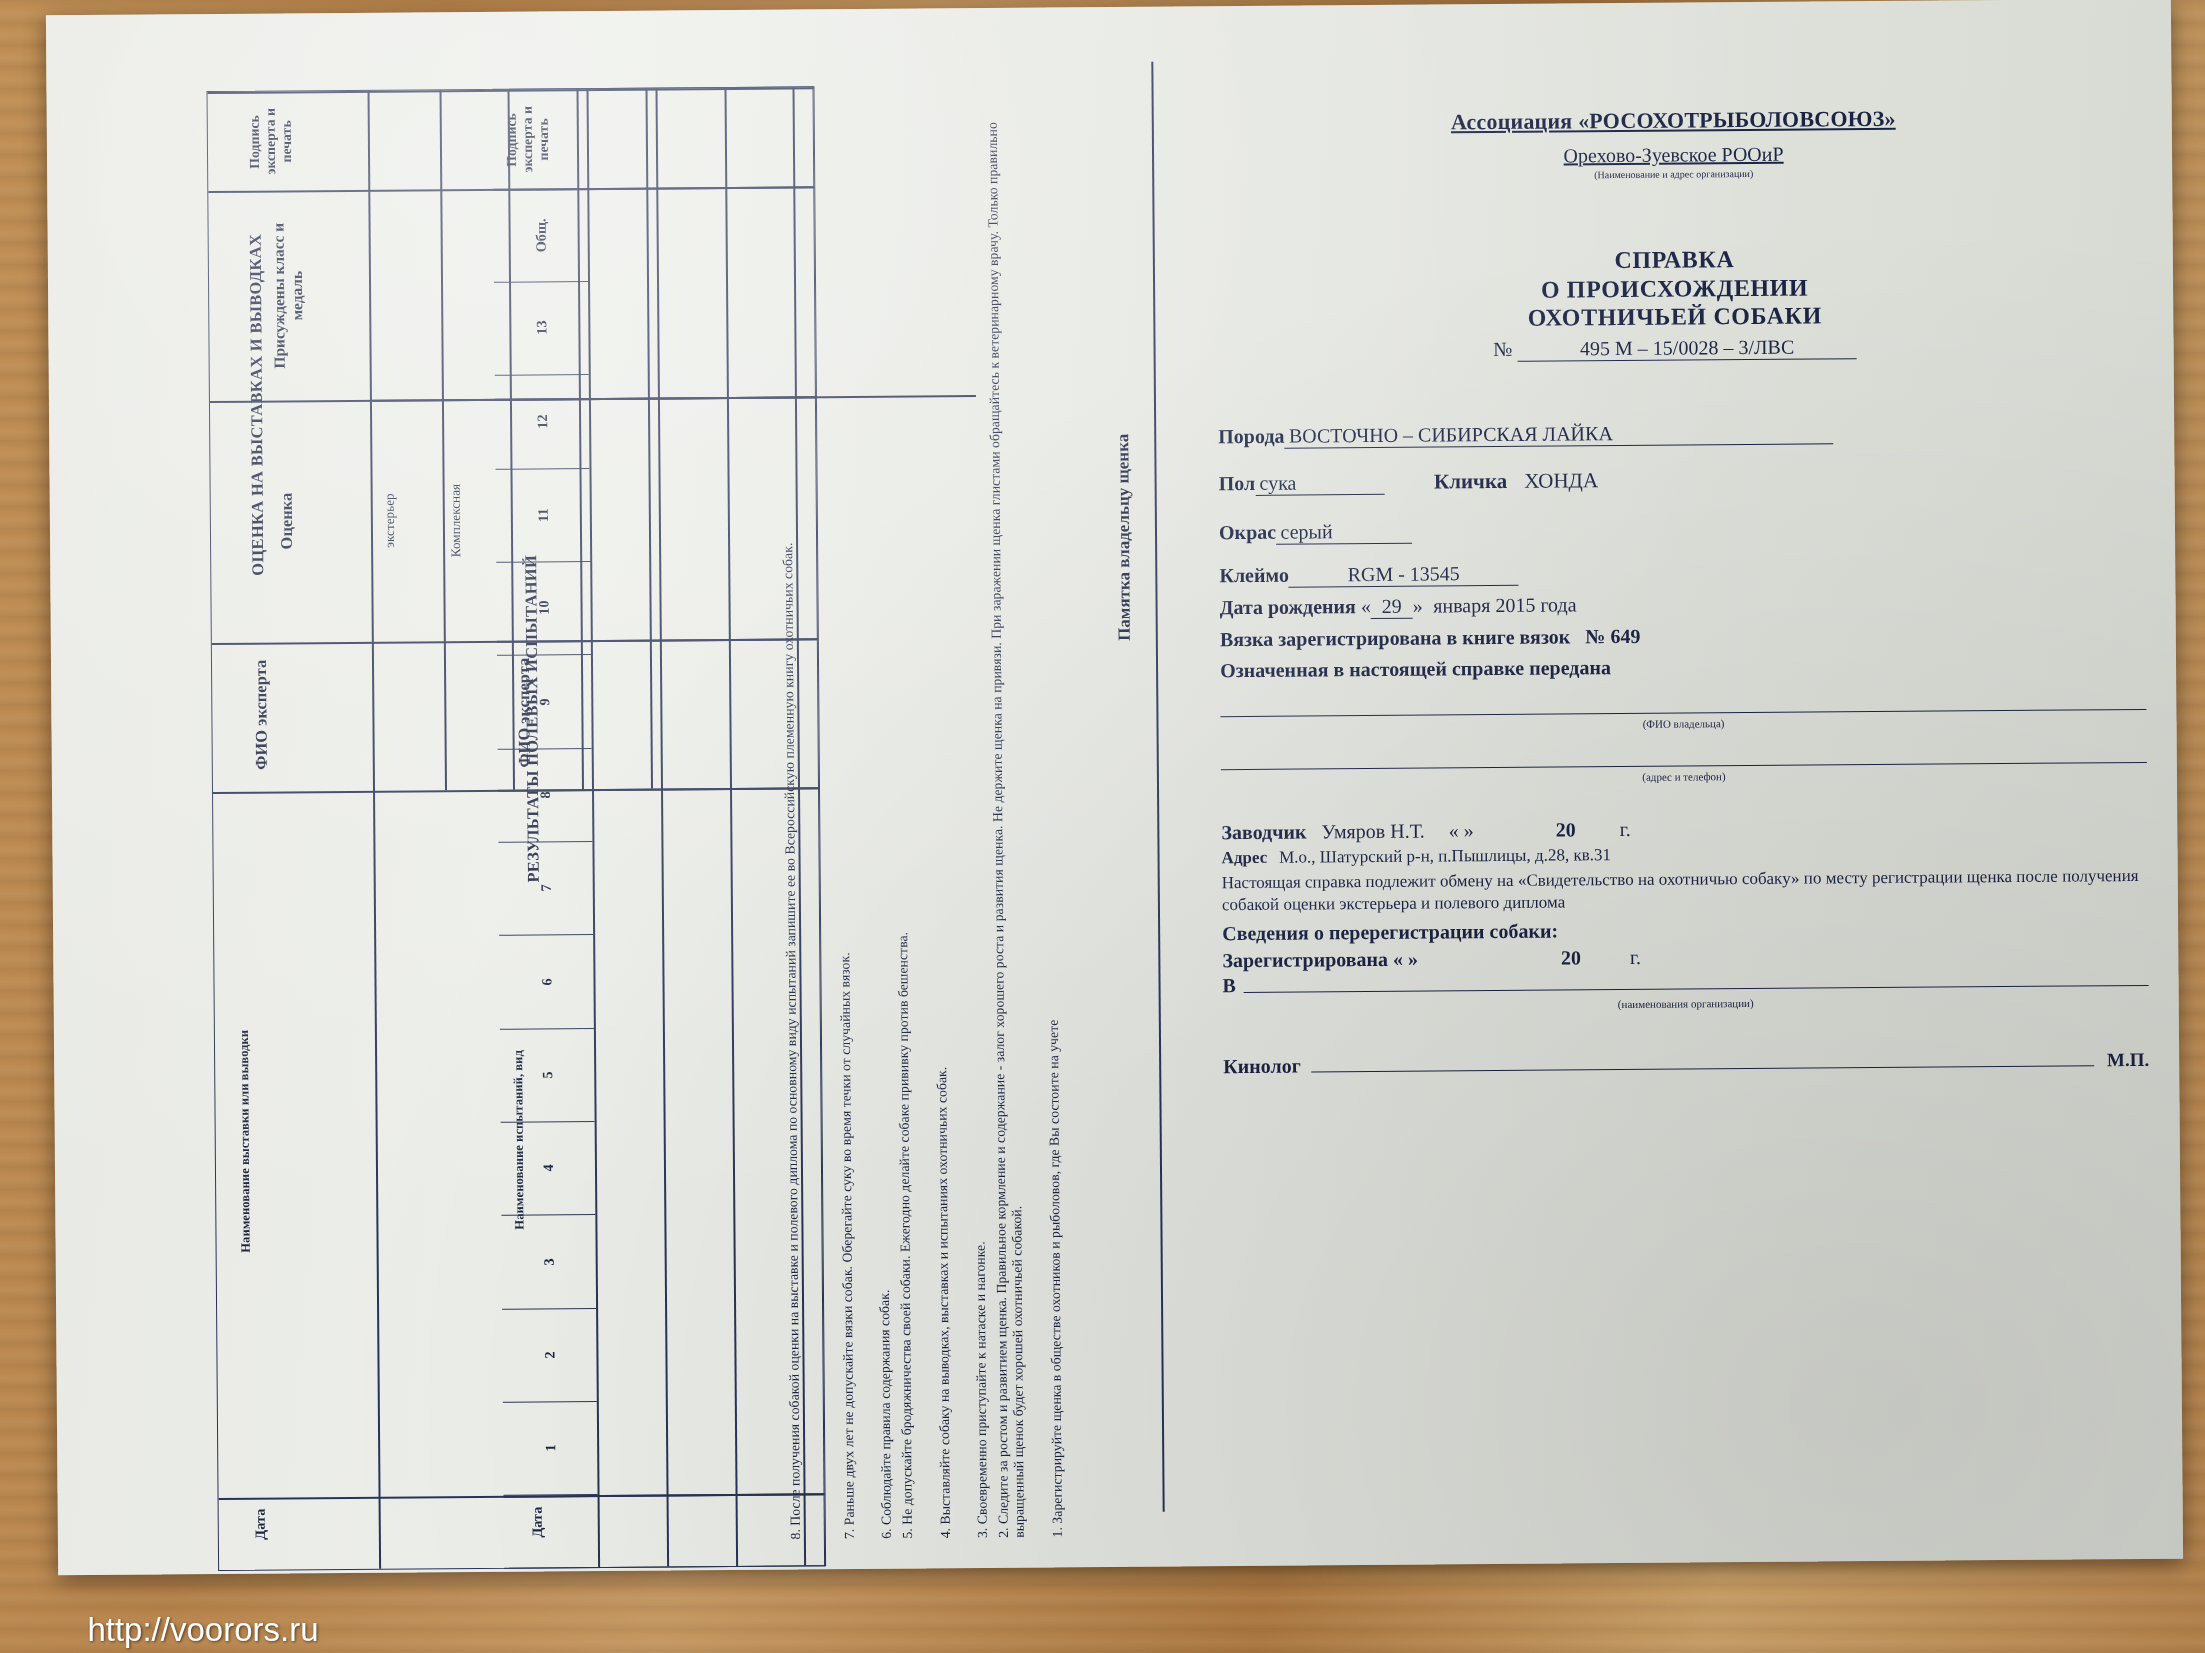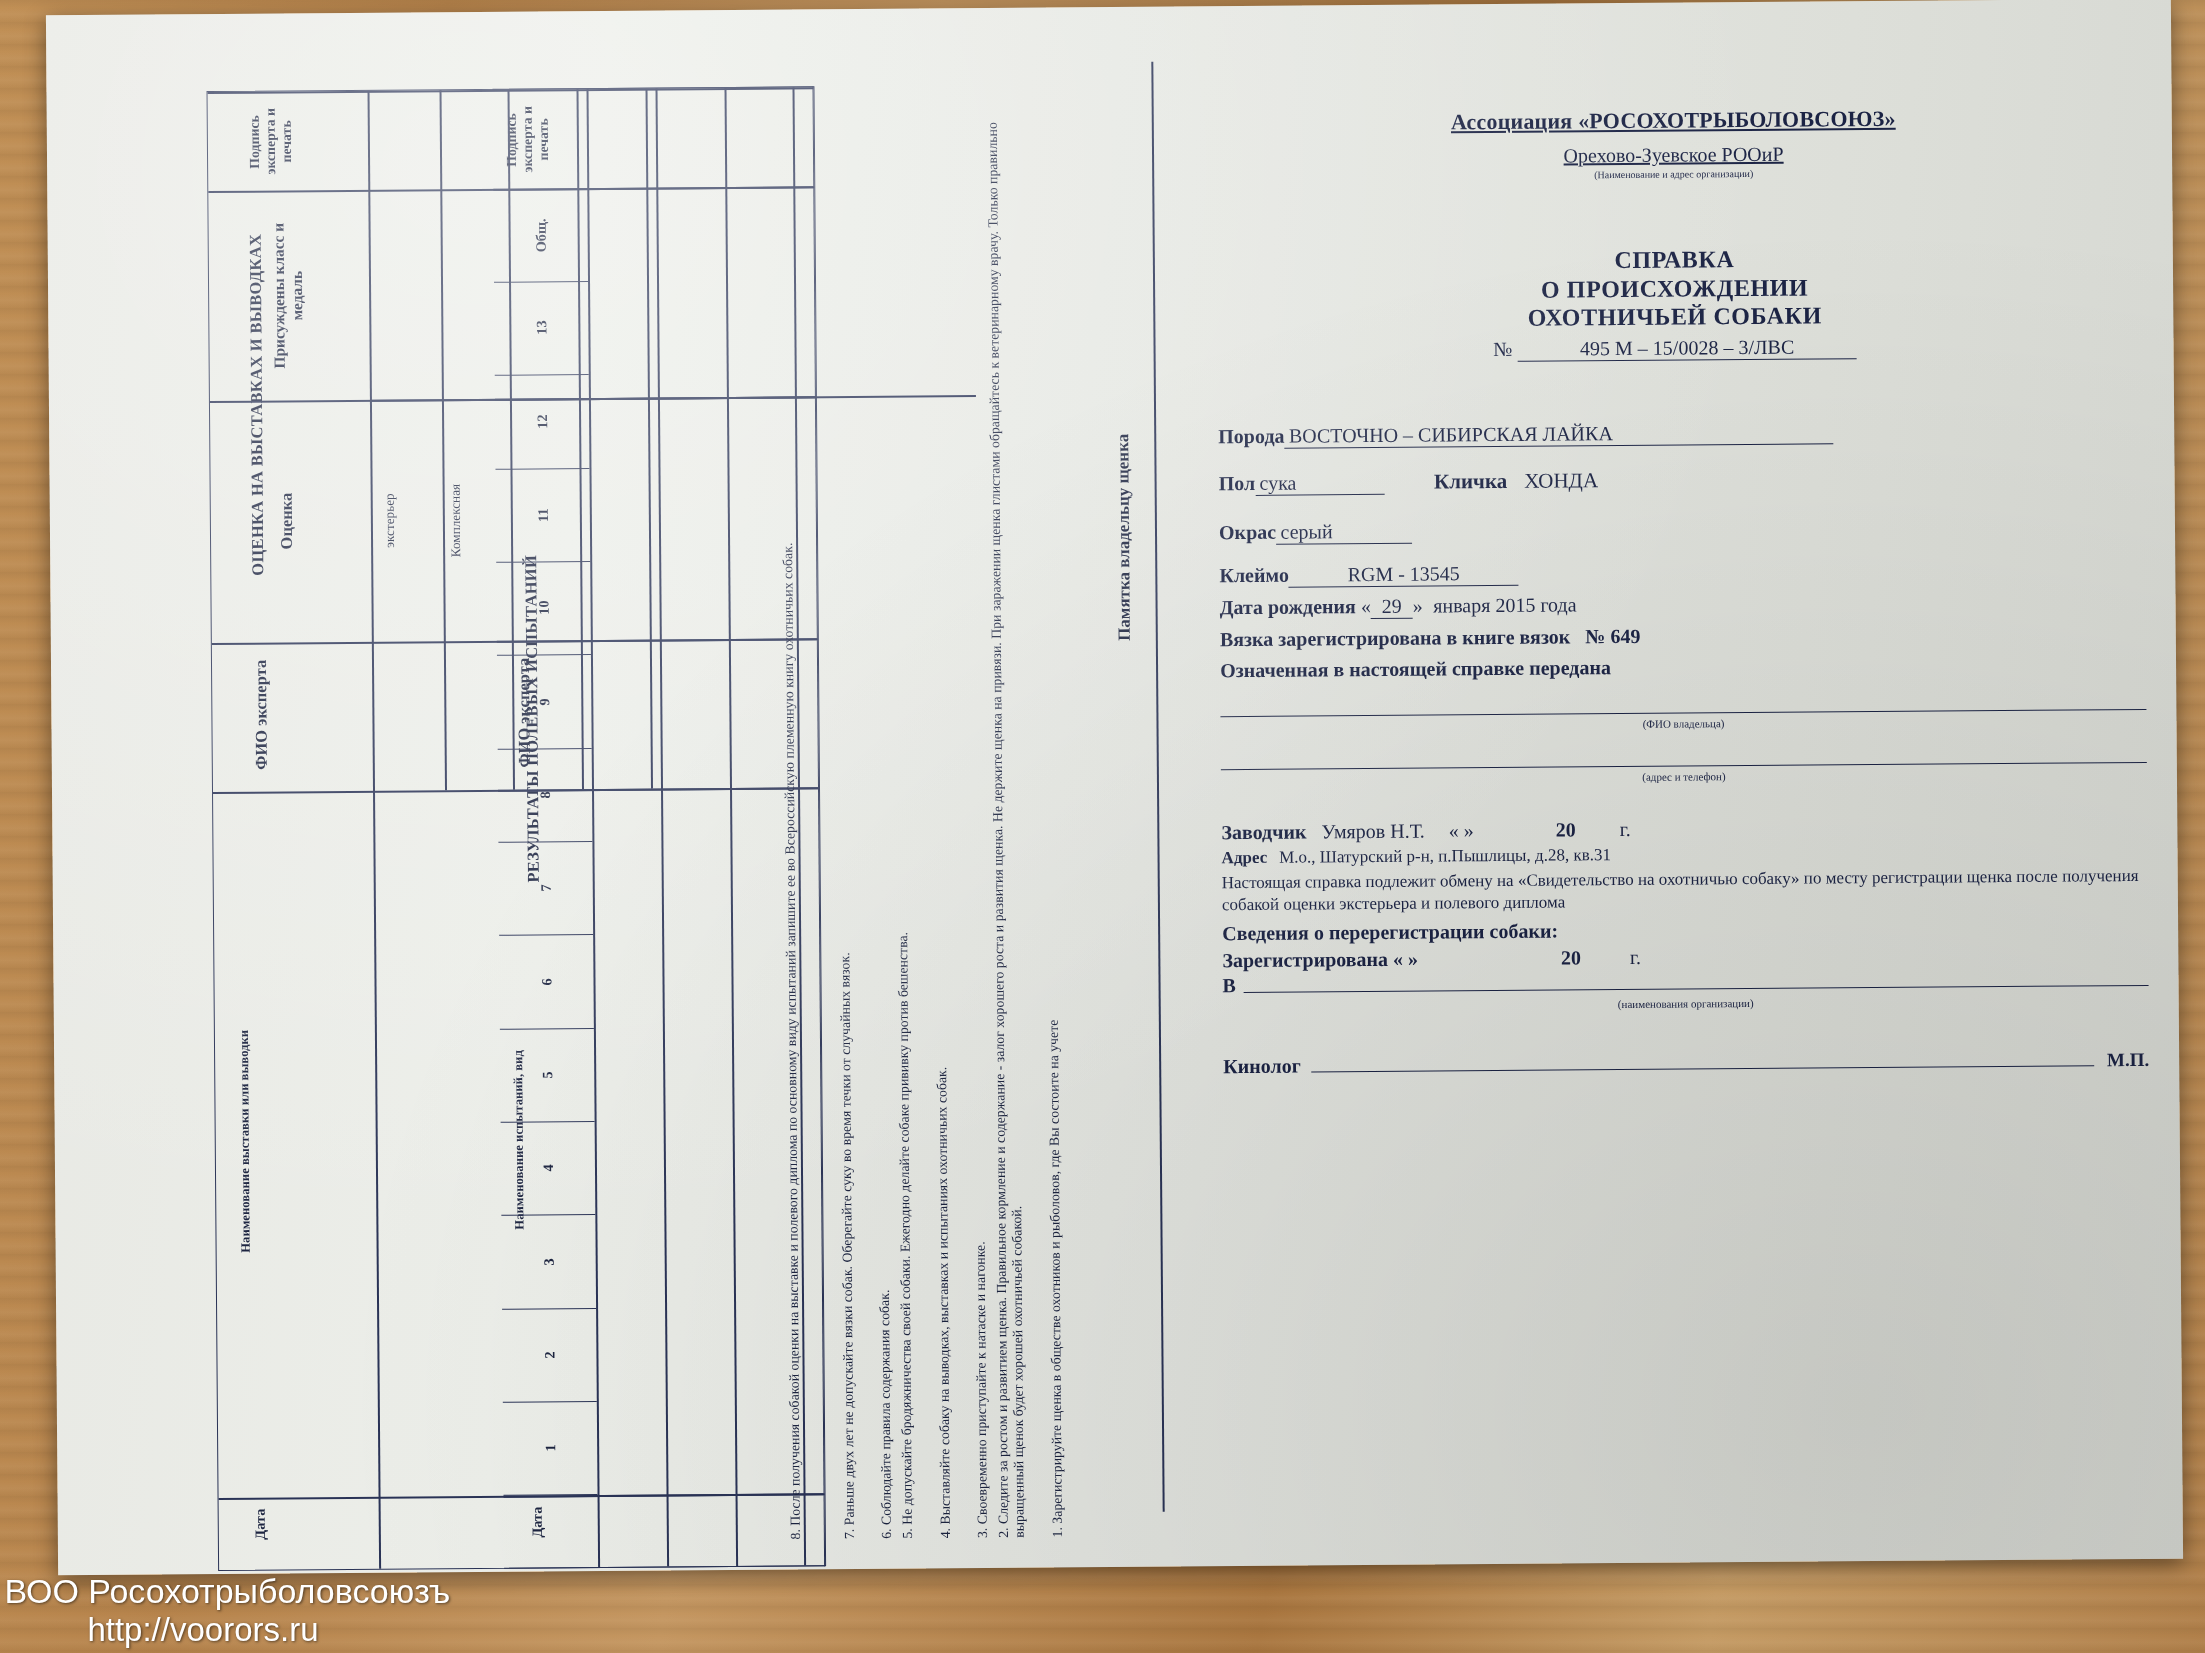--- a/index.html
+++ b/index.html
@@ -317,16 +317,15 @@
           <div class="line" style="flex:1;margin:0 13.2px 4.4px 10px;"></div>
           <b style="font-size:19px;">М.П.</b>
         </div>
       </div>
     </div>
 
   </div>
 </div>
 
 <div class="wm">
-  <div class="wm1">ВОО Росохотрыболовсоюзъ</div>
   <div class="wm2">http://voorors.ru</div>
 </div>
 
 
 </body></html>

